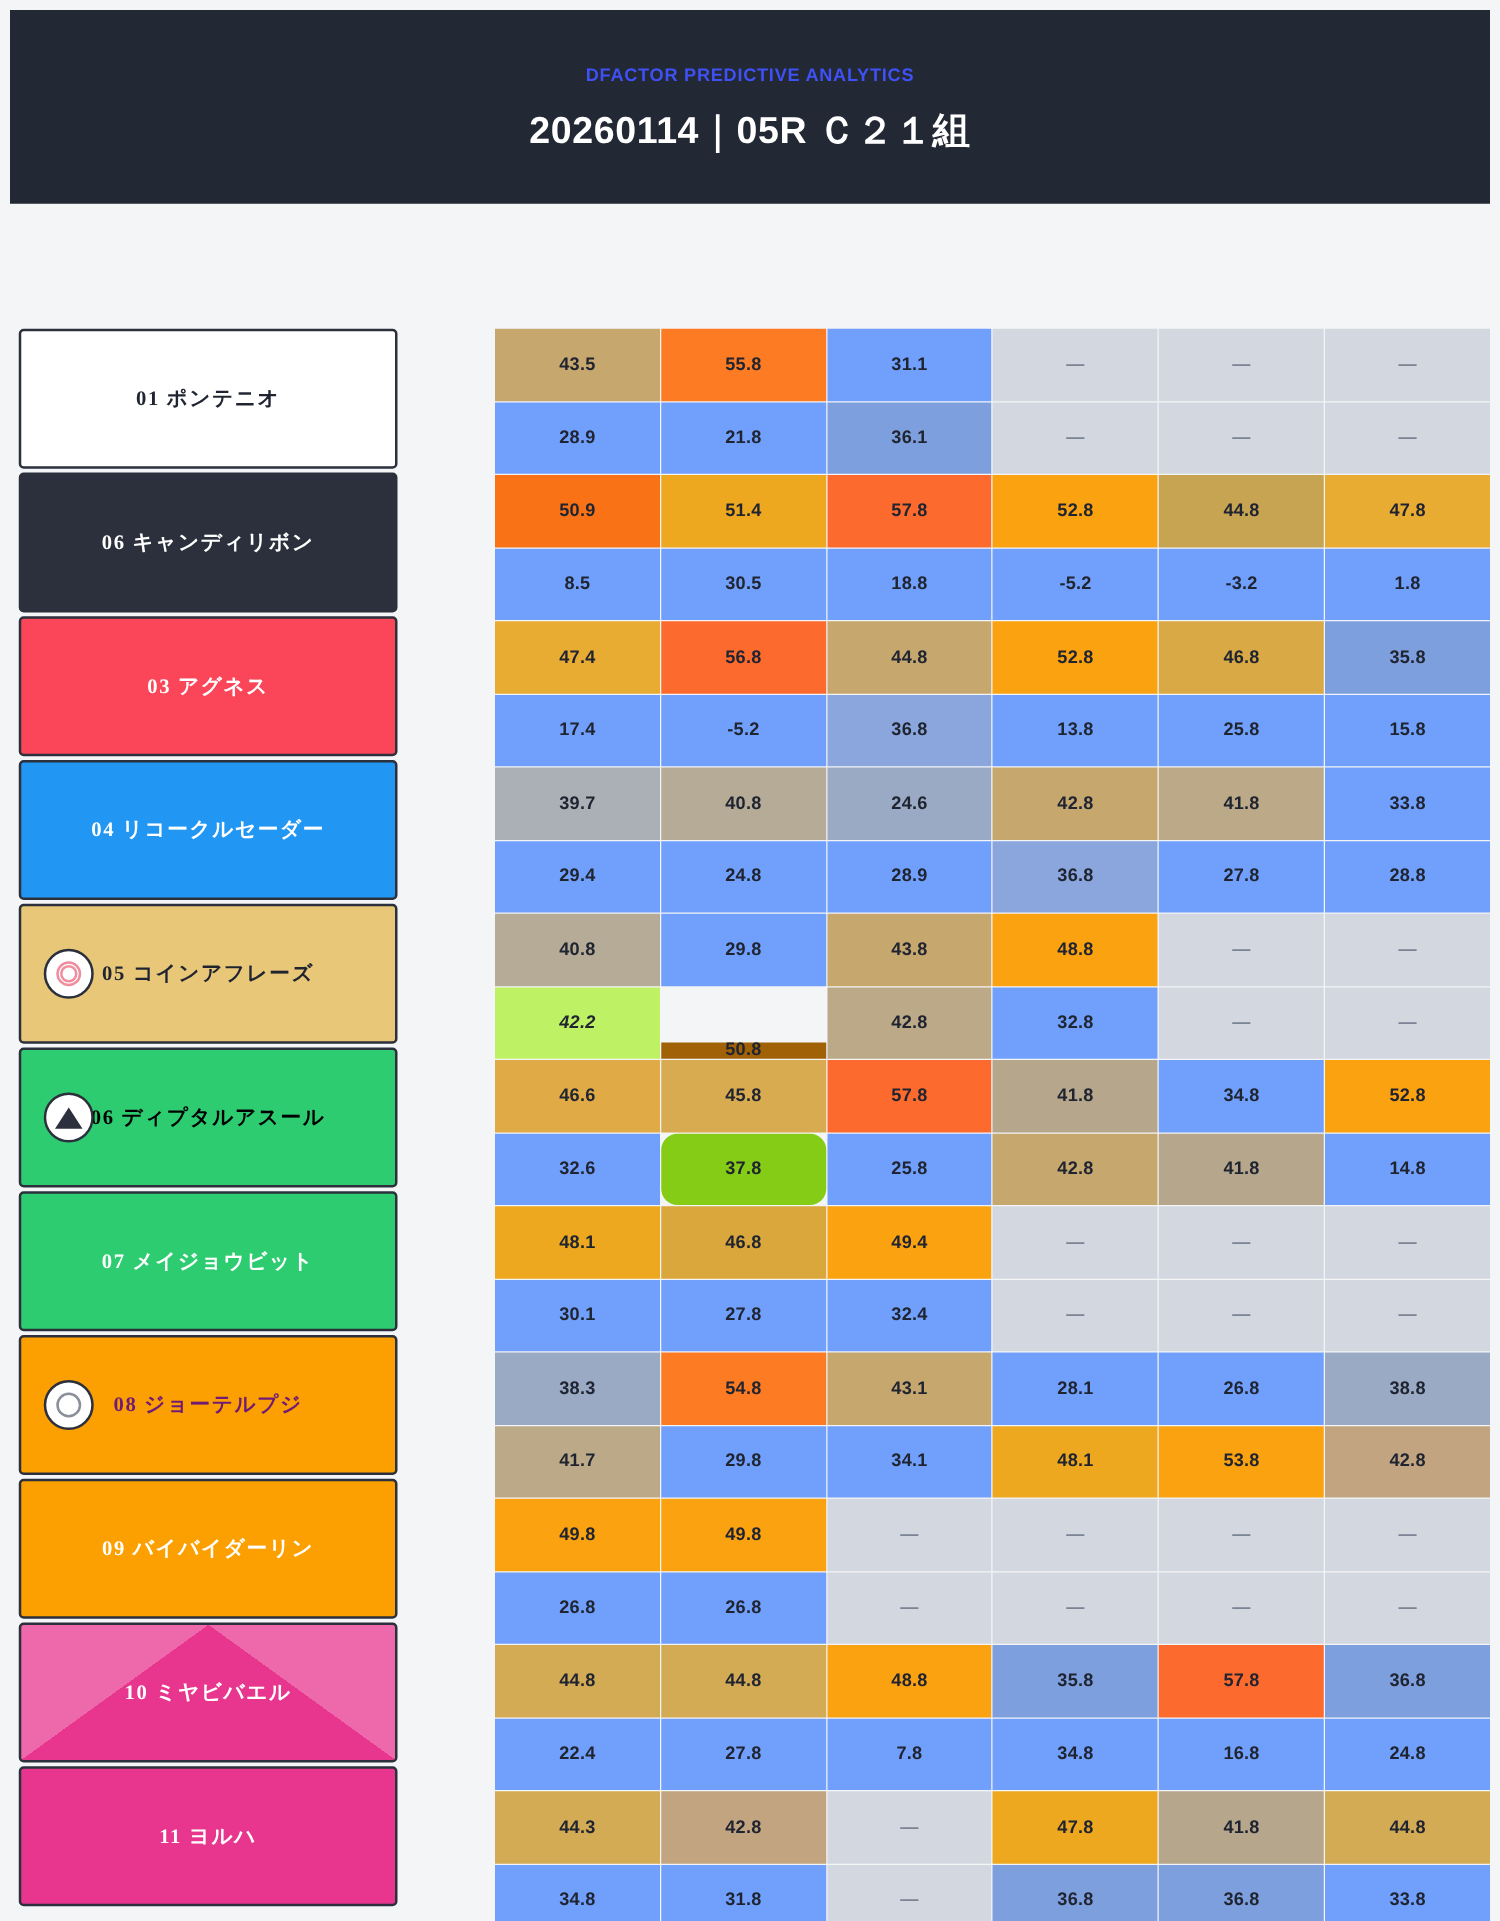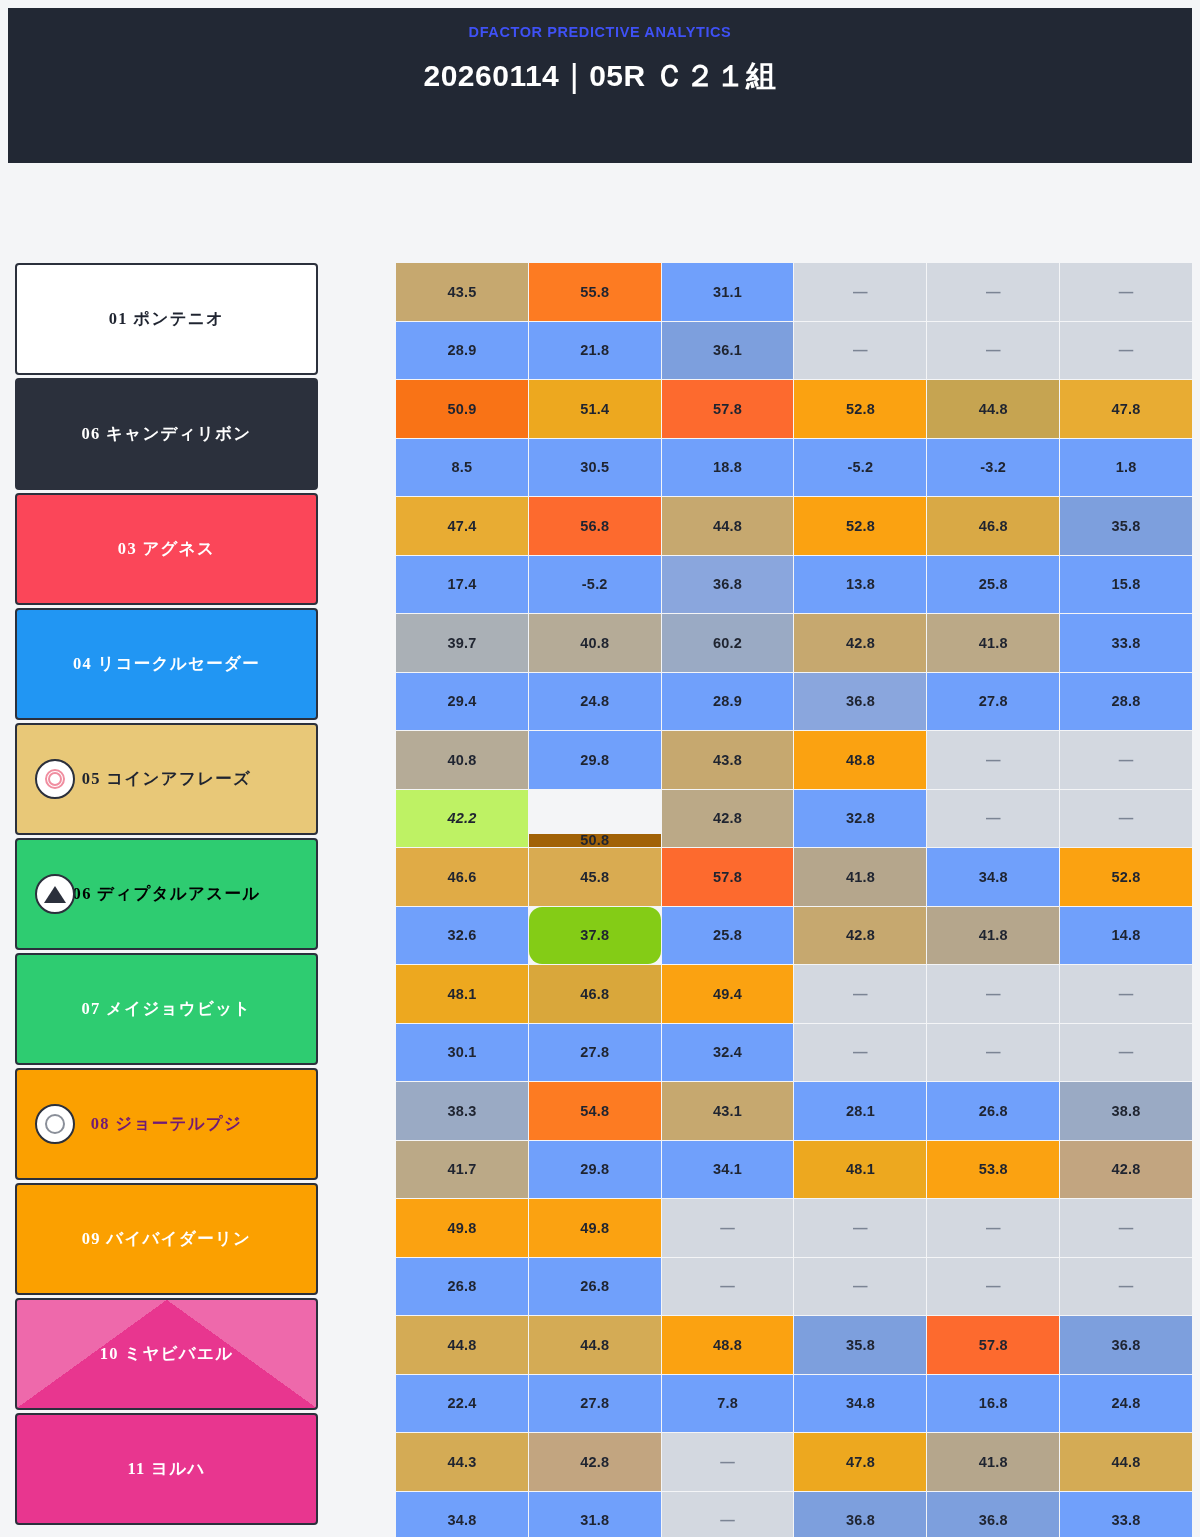--- a/index.html
+++ b/index.html
@@ -22,21 +22,21 @@
   .header {
     position: absolute;
     left: 8px;
     top: 8px;
     width: 1184px;
     height: 155px;
     background: #222834;
     display: flex;
     flex-direction: column;
     align-items: center;
-    padding-top: 17px;
+    padding-top: 46px;
   }
   .header-kicker {
     color: #3f51f5;
     font-size: 14.5px;
     font-weight: bold;
     letter-spacing: 0.6px;
     line-height: 1;
   }
   .header-title {
     margin-top: 21px;
@@ -237,21 +237,21 @@
         <div class="cell" style="background: rgb(217, 169, 69);">46.8</div>
         <div class="cell" style="background: rgb(125, 159, 221);">35.8</div>
         <div class="cell" style="background: rgb(112, 160, 251);">17.4</div>
         <div class="cell" style="background: rgb(112, 160, 251);">-5.2</div>
         <div class="cell" style="background: rgb(138, 166, 221);">36.8</div>
         <div class="cell" style="background: rgb(112, 160, 251);">13.8</div>
         <div class="cell" style="background: rgb(112, 160, 251);">25.8</div>
         <div class="cell" style="background: rgb(112, 160, 251);">15.8</div>
         <div class="cell" style="background: rgb(170, 176, 182);">39.7</div>
         <div class="cell" style="background: rgb(181, 171, 151);">40.8</div>
-        <div class="cell" style="background: rgb(154, 170, 196);">60.2</div>
+        <div class="cell" style="background: rgb(154, 170, 196);">24.6</div>
         <div class="cell" style="background: rgb(198, 168, 111);">42.8</div>
         <div class="cell" style="background: rgb(187, 169, 135);">41.8</div>
         <div class="cell" style="background: rgb(112, 160, 251);">33.8</div>
         <div class="cell" style="background: rgb(112, 160, 251);">29.4</div>
         <div class="cell" style="background: rgb(112, 160, 251);">24.8</div>
         <div class="cell" style="background: rgb(112, 160, 251);">28.9</div>
         <div class="cell" style="background: rgb(138, 166, 221);">36.8</div>
         <div class="cell" style="background: rgb(112, 160, 251);">27.8</div>
         <div class="cell" style="background: rgb(112, 160, 251);">28.8</div>
         <div class="cell" style="background: rgb(181, 171, 151);">40.8</div>

